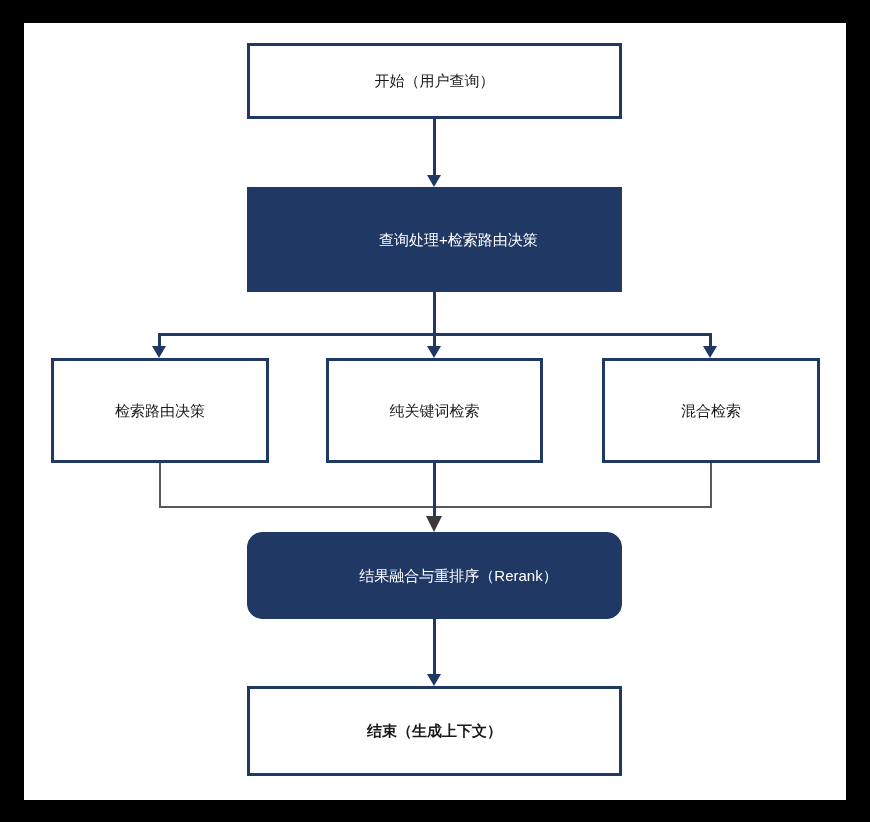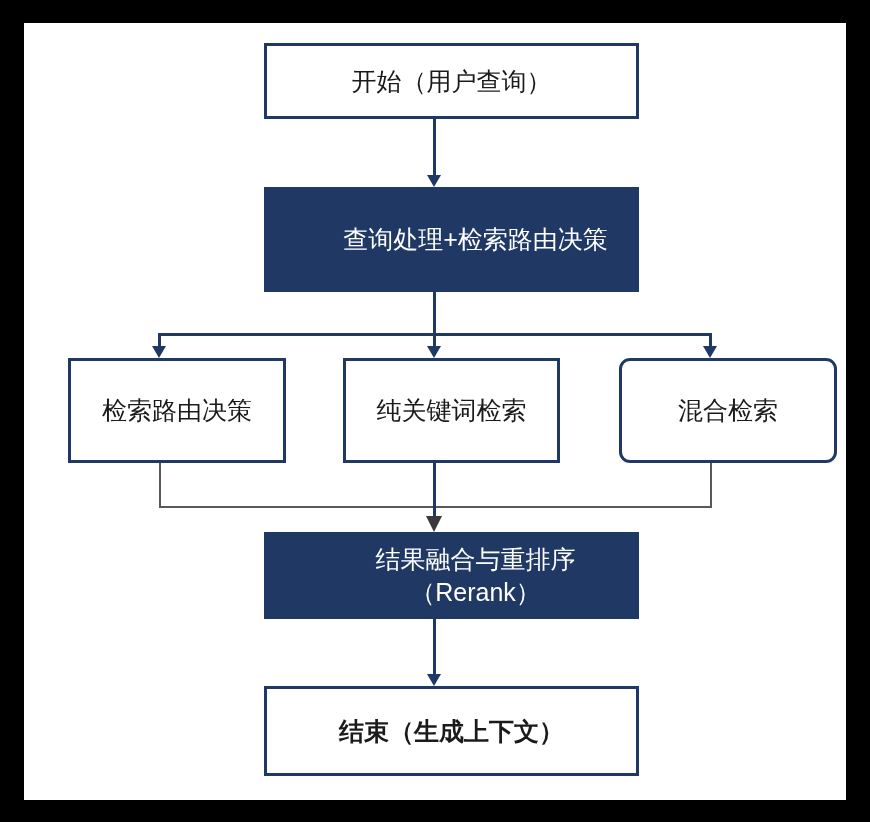--- a/index.html
+++ b/index.html
@@ -24,23 +24,22 @@
   }
   #canvas{
     position:absolute;left:24px;top:23px;width:822px;height:777px;
     background:var(--canvas);
   }
   .node{
     position:absolute;
     box-sizing:border-box;
     display:flex;align-items:center;justify-content:center;
     text-align:center;
-    font-size:25px;
+    font-size:15px;
     line-height:1.3;
-    margin-left:17px;
   }
   .node.light{
     background:var(--node-fill-light);
     border:3px solid var(--node-border);
     color:var(--text-dark);
   }
   .node.dark{
     background:var(--node-fill-dark);
     border:1px solid var(--node-fill-dark);
     color:var(--text-light);
@@ -84,31 +83,31 @@
   <div class="arrowhead navy" style="left:128px;top:323px;"></div>
   <div class="arrowhead navy" style="left:403px;top:323px;"></div>
   <div class="arrowhead navy" style="left:679px;top:323px;"></div>
 
   <div class="node light" style="left:27px;top:335px;width:218px;height:105px;">
     <span>检索路由决策</span>
   </div>
   <div class="node light" style="left:302px;top:335px;width:217px;height:105px;">
     <span>纯关键词检索</span>
   </div>
-  <div class="node light" style="left:578px;top:335px;width:218px;height:105px;border-radius:11px;">
+  <div class="node light" style="left:578px;top:335px;width:218px;height:105px;">
     <span>混合检索</span>
   </div>
 
   <div class="line gray" style="left:135px;top:440px;width:2px;height:43px;"></div>
   <div class="line gray" style="left:686px;top:440px;width:2px;height:43px;"></div>
   <div class="line gray" style="left:135px;top:483px;width:553px;height:2px;"></div>
   <div class="line navy" style="left:409px;top:440px;width:3px;height:54px;"></div>
   <div class="arrowhead dark" style="left:402px;top:493px;"></div>
 
-  <div class="node dark" style="left:223px;top:509px;width:375px;height:87px;">
+  <div class="node dark" style="left:223px;top:509px;width:375px;height:87px;border-radius:15px;">
     <span>结果融合与重排序（Rerank）</span>
   </div>
 
   <div class="line navy" style="left:409px;top:596px;width:3px;height:56px;"></div>
   <div class="arrowhead navy" style="left:403px;top:651px;"></div>
 
   <div class="node light" style="left:223px;top:663px;width:375px;height:90px;font-weight:bold;">
     <span>结束（生成上下文）</span>
   </div>
 

